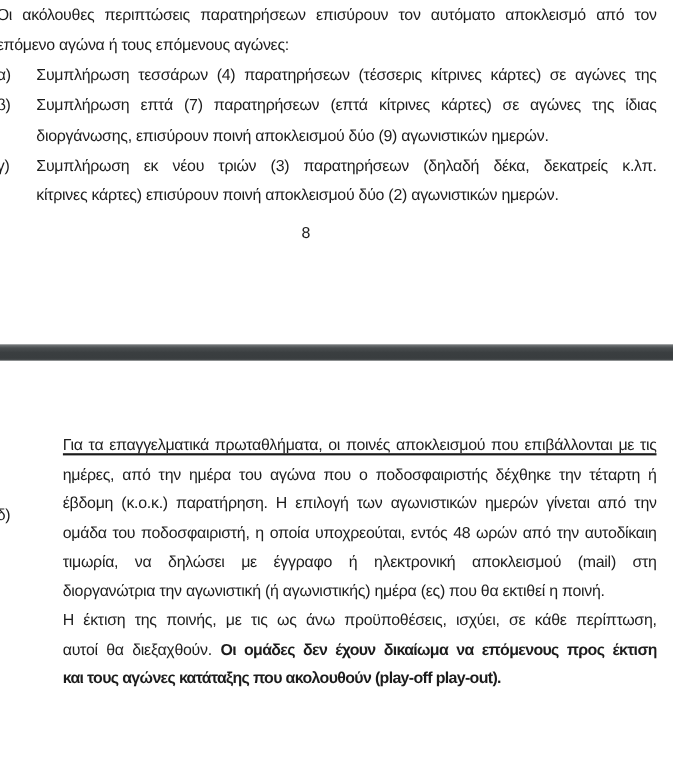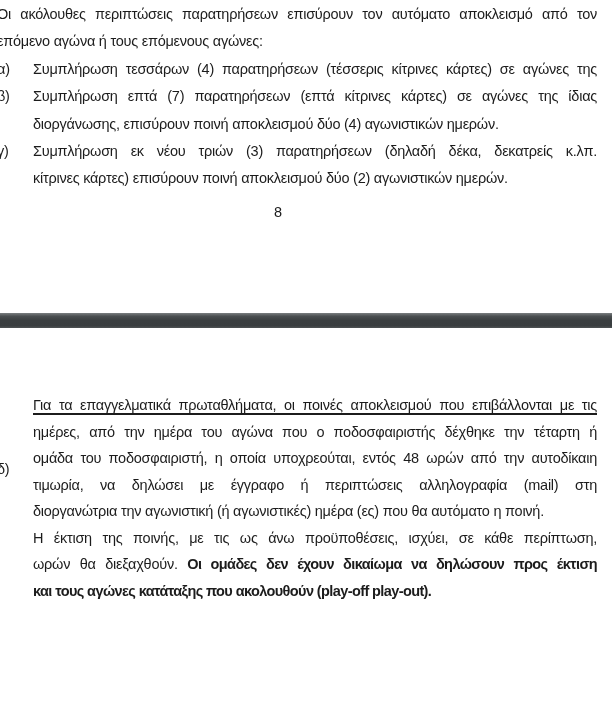--- a/index.html
+++ b/index.html
@@ -23,21 +23,21 @@
       #7a7e80 0%, #4a4e50 22%, #3a3e40 50%, #393d3f 84%, #4e5254 100%);
   }
   .column { position: absolute; left: -3px; top: 0; width: 600px; }
   #page1 .column { padding-top: 1px; }
   #page2 .column { padding-top: 64px; }
   .line {
     height: 27.4px; line-height: 27.4px;
     white-space: nowrap; overflow: hidden;
     text-align: left;
   }
-  #page2 .line { height: 26.5px; line-height: 26.5px; }
+  #page2 .line { height: 26.5px; line-height: 26.5px; margin-left: 24px; }
   .j { text-align: justify; text-align-last: justify; }
   .item { position: relative; padding-left: 36px; }
   .item > .label {
     position: absolute; left: 0; top: 0;
     height: 27.4px; line-height: 27.4px;
   }
   #page2 .item > .label { top: 64px; height: 26.5px; line-height: 26.5px; }
   .u {
     text-decoration: underline;
     text-decoration-thickness: 1.5px;
@@ -55,42 +55,43 @@
     <div class="line">επόμενο αγώνα ή τους επόμενους αγώνες:</div>
 
     <div class="item">
       <span class="label">α)</span>
       <div class="line j">Συμπλήρωση τεσσάρων (4) παρατηρήσεων (τέσσερις κίτρινες κάρτες) σε αγώνες της</div>
     </div>
 
     <div class="item">
       <span class="label">β)</span>
       <div class="line j">Συμπλήρωση επτά (7) παρατηρήσεων (επτά κίτρινες κάρτες) σε αγώνες της ίδιας</div>
-      <div class="line">διοργάνωσης, επισύρουν ποινή αποκλεισμού δύο (4) αγωνιστικών ημερών.</div>
+      <div class="line">διοργάνωσης, επισύρουν ποινή αποκλεισμού δύο (9) αγωνιστικών ημερών.</div>
     </div>
 
     <div class="item">
       <span class="label">γ)</span>
       <div class="line j">Συμπλήρωση εκ νέου τριών (3) παρατηρήσεων (δηλαδή δέκα, δεκατρείς κ.λπ.</div>
       <div class="line">κίτρινες κάρτες) επισύρουν ποινή αποκλεισμού δύο (2) αγωνιστικών ημερών.</div>
     </div>
 
     <div class="page-number">8</div>
   </div>
 </div>
 
 <div id="divider"></div>
 
 <div class="page" id="page2">
   <div class="column">
     <div class="item">
       <span class="label">δ)</span>
       <div class="line j"><span class="u">Για τα επαγγελματικά πρωταθλήματα, οι ποινές αποκλεισμού που επιβάλλονται με τις</span></div>
       <div class="line j">ημέρες, από την ημέρα του αγώνα που ο ποδοσφαιριστής δέχθηκε την τέταρτη ή</div>
+      <div class="line j">έβδομη (κ.ο.κ.) παρατήρηση. Η επιλογή των αγωνιστικών ημερών γίνεται από την</div>
       <div class="line j">ομάδα του ποδοσφαιριστή, η οποία υποχρεούται, εντός 48 ωρών από την αυτοδίκαιη</div>
-      <div class="line j">τιμωρία, να δηλώσει με έγγραφο ή περιπτώσεις αλληλογραφία (mail) στη</div>
-      <div class="line">διοργανώτρια την αγωνιστική (ή αγωνιστικές) ημέρα (ες) που θα αυτόματο η ποινή.</div>
+      <div class="line j">τιμωρία, να δηλώσει με έγγραφο ή ηλεκτρονική αποκλεισμού (mail) στη</div>
+      <div class="line">διοργανώτρια την αγωνιστική (ή αγωνιστικής) ημέρα (ες) που θα εκτιθεί η ποινή.</div>
       <div class="line j">Η έκτιση της ποινής, με τις ως άνω προϋποθέσεις, ισχύει, σε κάθε περίπτωση,</div>
-      <div class="line j"><span>ωρών θα διεξαχθούν. </span><span class="b">Οι ομάδες δεν έχουν δικαίωμα να δηλώσουν προς έκτιση</span></div>
+      <div class="line j"><span>αυτοί θα διεξαχθούν. </span><span class="b">Οι ομάδες δεν έχουν δικαίωμα να επόμενους προς έκτιση</span></div>
       <div class="line b">και τους αγώνες κατάταξης που ακολουθούν (play-off play-out).</div>
     </div>
   </div>
 </div>
 
 </body></html>

